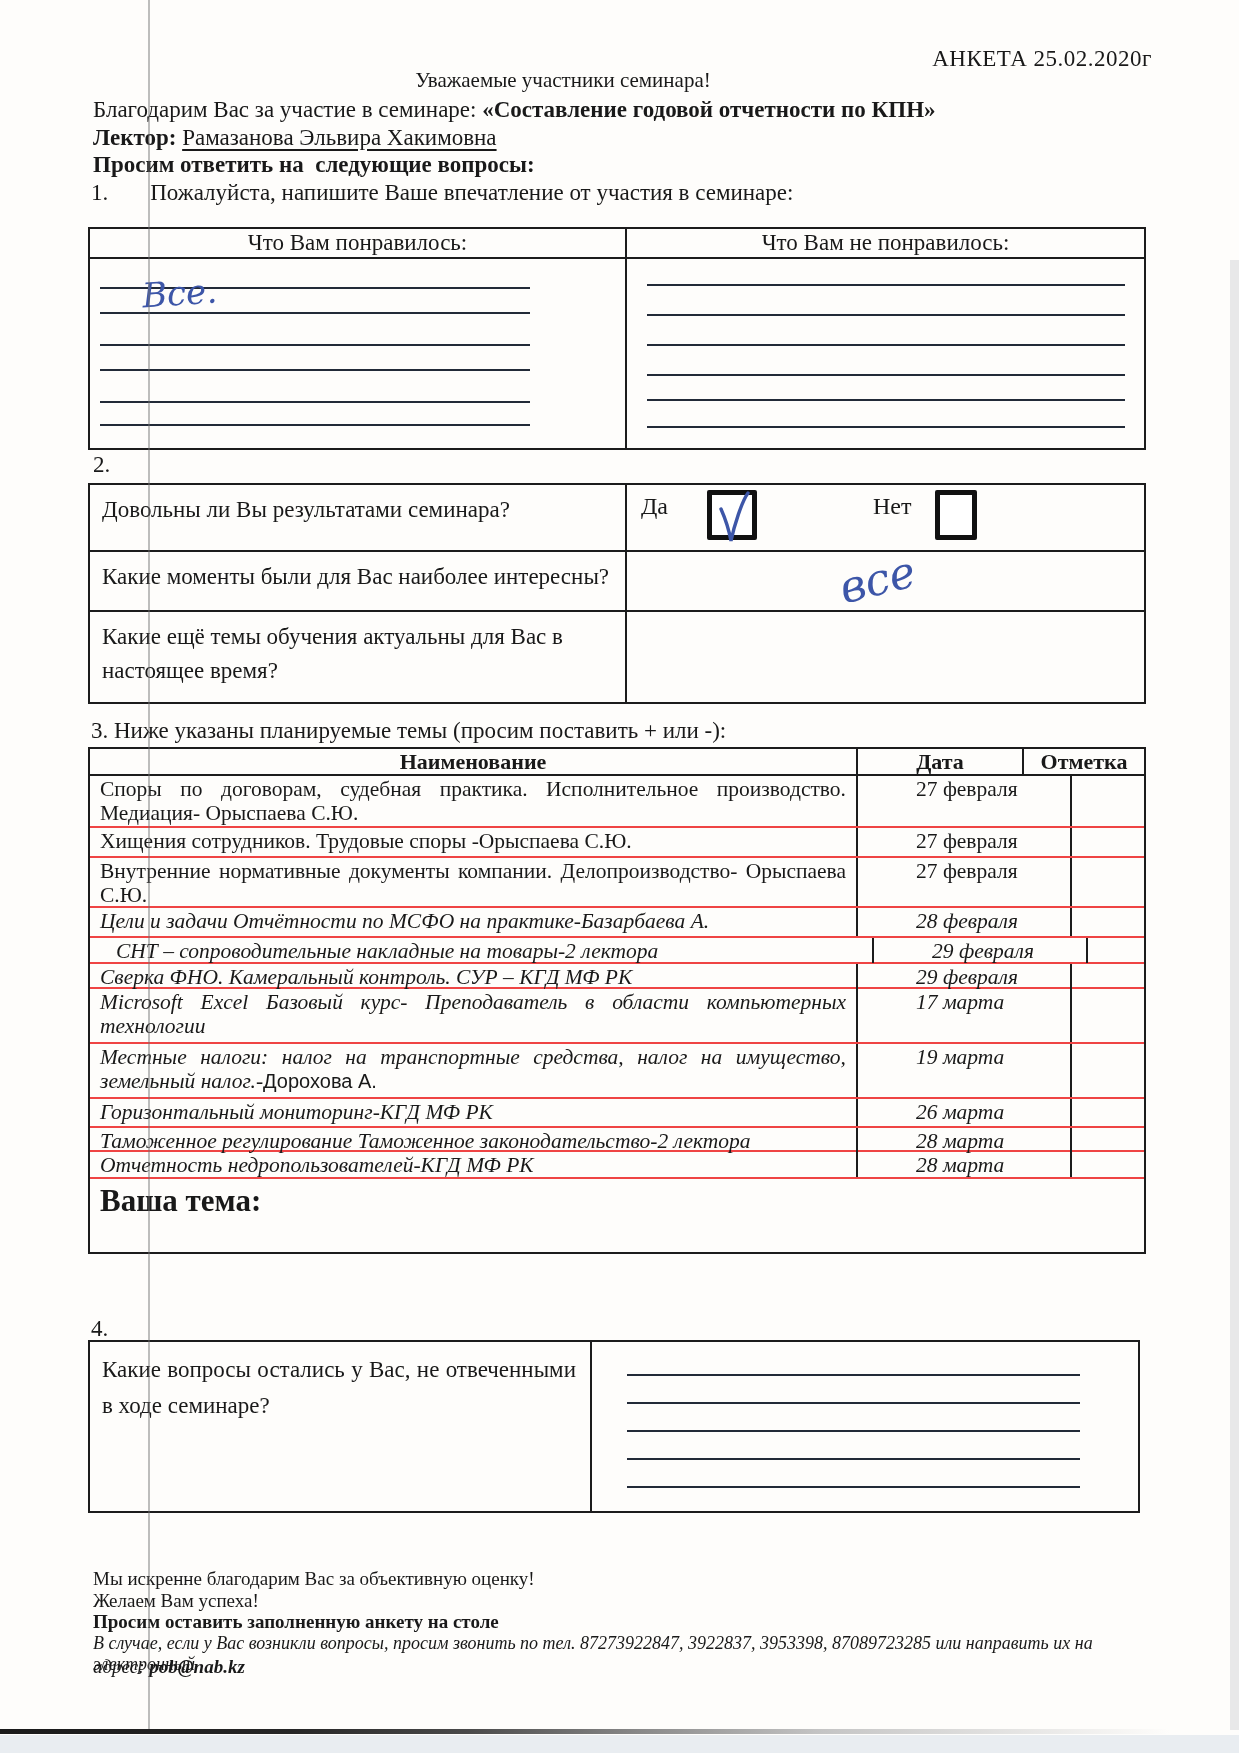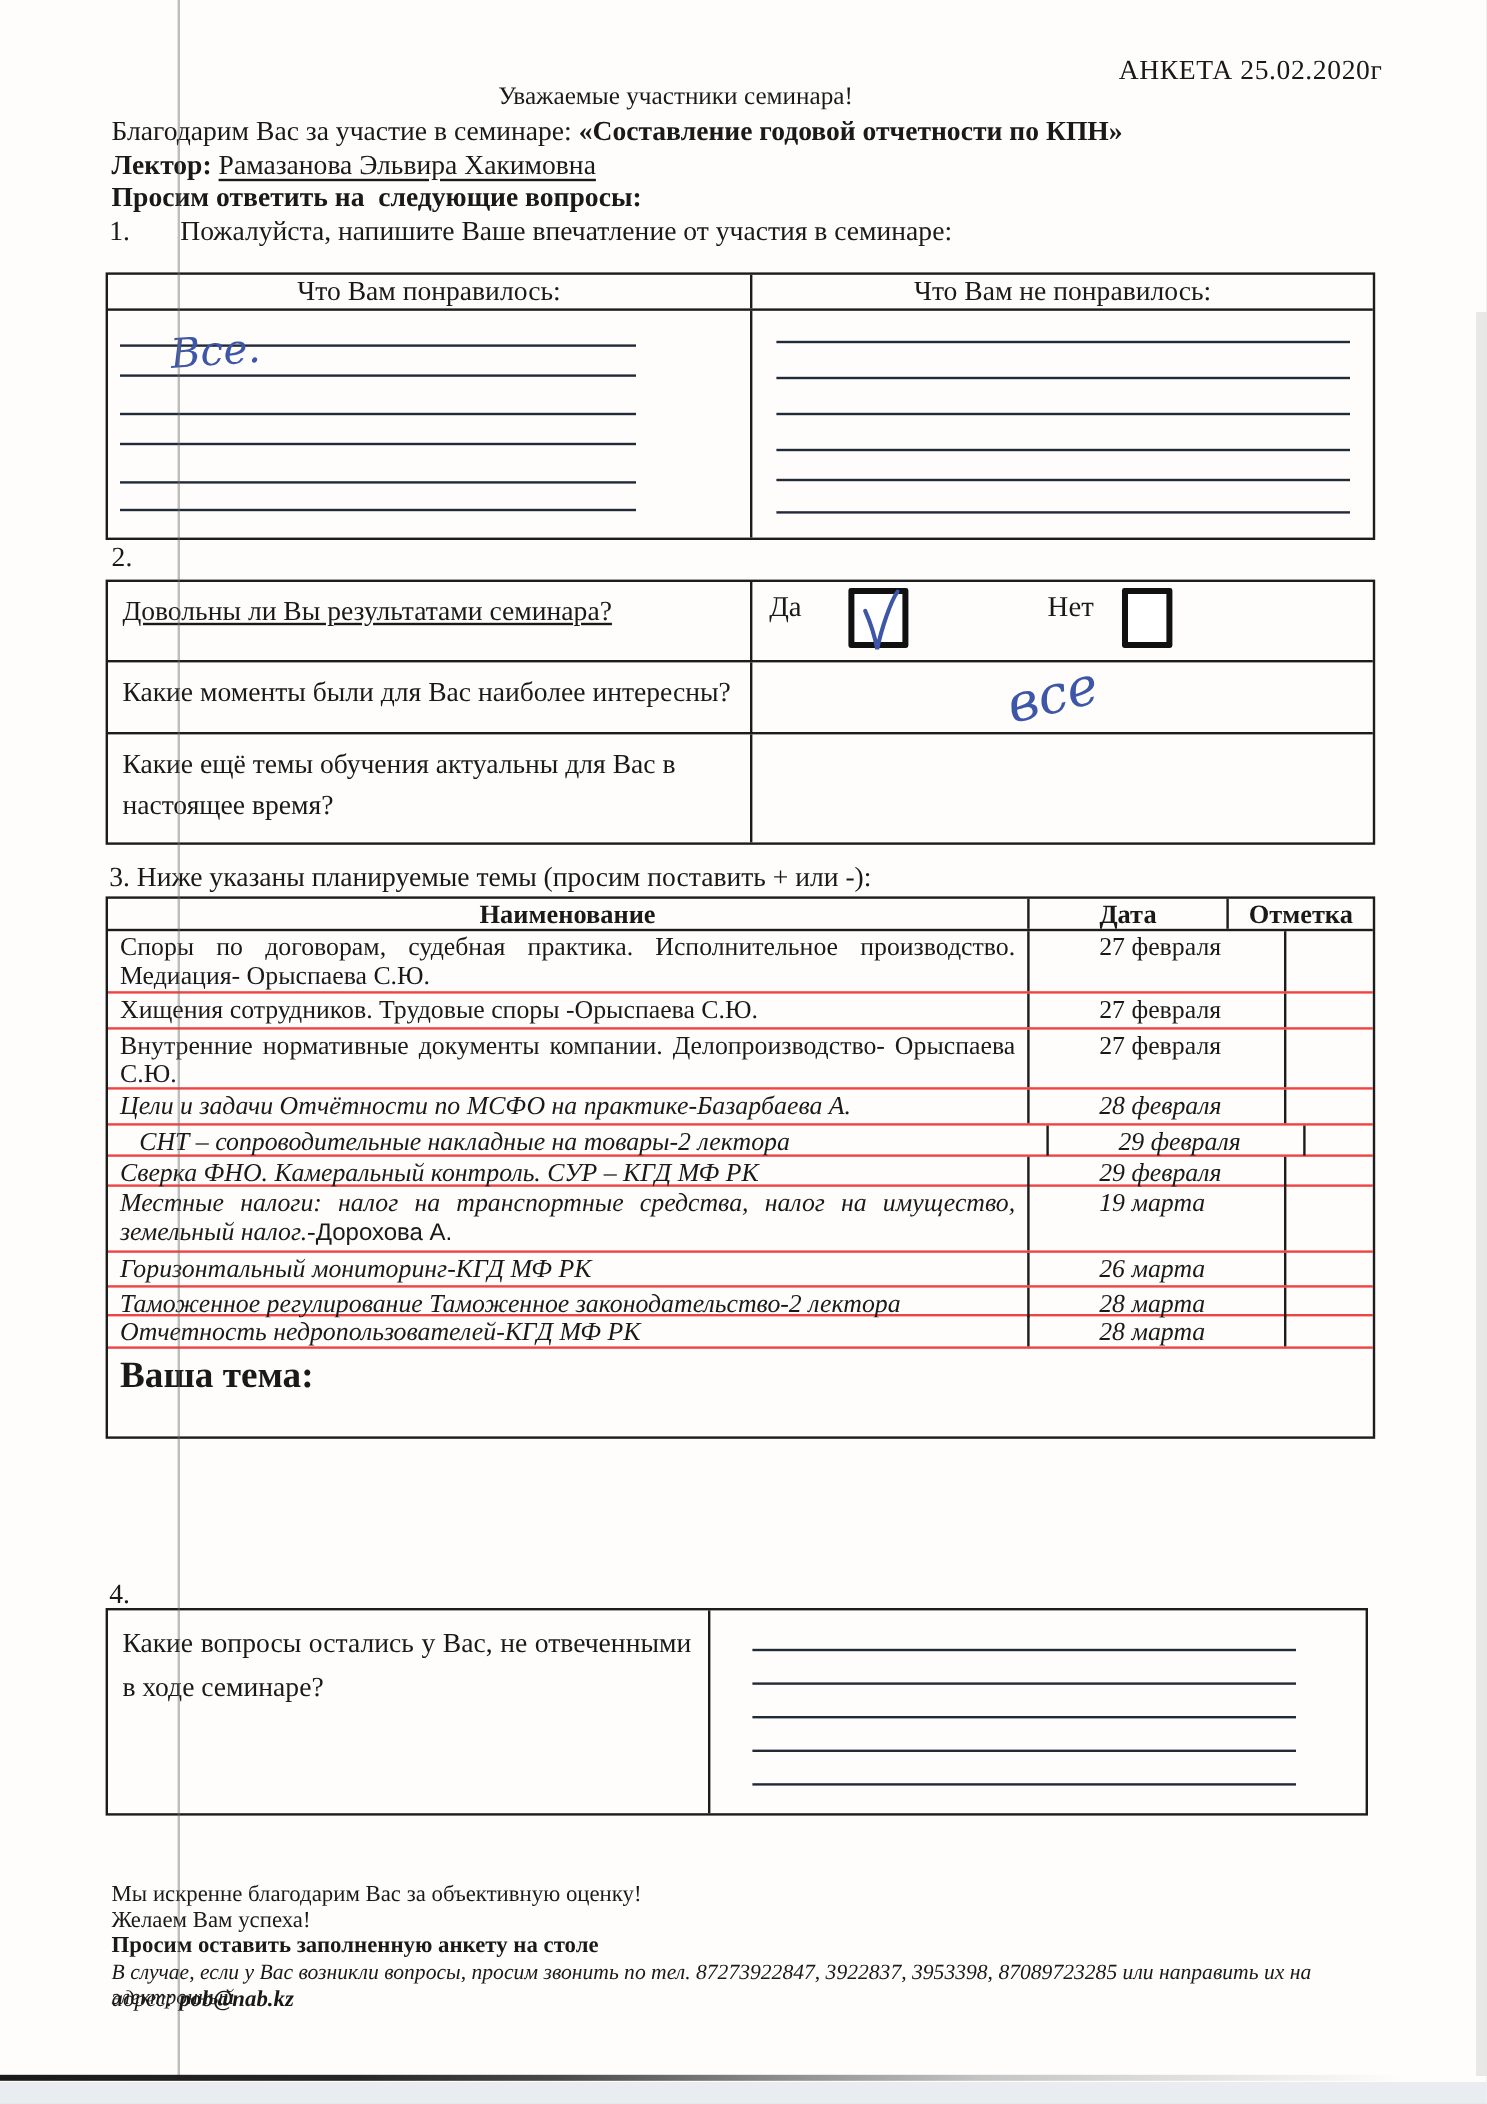--- a/index.html
+++ b/index.html
@@ -33,21 +33,21 @@
   .hand2{position:absolute;left:200px;top:2px;font-size:44px;transform:rotate(-14deg);}
 
   .num2{position:absolute;left:93px;top:452px;font-size:23px;}
   
   .t2{position:absolute;left:88px;top:483px;width:1058px;border:2px solid #1c1c1c;box-sizing:border-box;}
   .t2r{display:grid;grid-template-columns:537px 1fr;box-sizing:border-box;}
   .t2r.rb{border-bottom:2px solid #1c1c1c;}
   .t2q{font-size:23px;line-height:34px;padding:8px 12px 0 12px;box-sizing:border-box;border-right:2px solid #1c1c1c;}
   .t2q.just{text-align:justify;}
   .t2a{position:relative;box-sizing:border-box;}
-  .r1{height:67px;text-decoration:underline;} .r2{height:60px;gap:12px;} .r3{height:90px;}
+  .r1{height:67px;} .r2{height:60px;gap:12px;} .r3{height:90px;}
   .yn{position:absolute;font-size:24px;top:8px;}
   .yn.y{left:14px;} .yn.n{left:246px;}
   .cb{position:absolute;box-sizing:border-box;border:5px solid #111;background:#fff;border-radius:2px;}
   .cb.c1{left:80px;top:5px;width:50px;height:50px;}
   .cb.c2{left:308px;top:5px;width:42px;height:50px;}
   .tick{position:absolute;left:2px;top:-6px;overflow:visible;}
 
   .h3{position:absolute;left:91px;top:718px;font-size:23px;}
   
   .t3{position:absolute;left:88px;top:747px;width:1058px;border:2px solid #1c1c1c;box-sizing:border-box;font-size:21.5px;}
@@ -183,20 +183,25 @@
           <div class="t3-name it">СНТ – сопроводительные накладные на товары-2 лектора</div>
           <div class="t3-date it">29 февраля</div>
           <div class="t3-mark"></div>
         </div>
         <div class="t3-row" style="height: 25px;">
           <div class="t3-name it">Сверка ФНО. Камеральный контроль. СУР – КГД МФ РК</div>
           <div class="t3-date it">29 февраля</div>
           <div class="t3-mark"></div>
         </div>
         <div class="t3-row" style="height: 55px;">
+          <div class="t3-name it just">Microsoft Excel  Базовый курс- Преподаватель в области компьютерных технологии</div>
+          <div class="t3-date it">17 марта</div>
+          <div class="t3-mark"></div>
+        </div>
+        <div class="t3-row" style="height: 55px;">
           <div class="t3-name it just">Местные налоги: налог на транспортные средства, налог на имущество, земельный налог.-<span class="sans">Дорохова А.</span></div>
           <div class="t3-date it">19 марта</div>
           <div class="t3-mark"></div>
         </div>
         <div class="t3-row" style="height: 29px;">
           <div class="t3-name it">Горизонтальный мониторинг-КГД МФ РК</div>
           <div class="t3-date it">26 марта</div>
           <div class="t3-mark"></div>
         </div>
         <div class="t3-row" style="height: 24px;">

